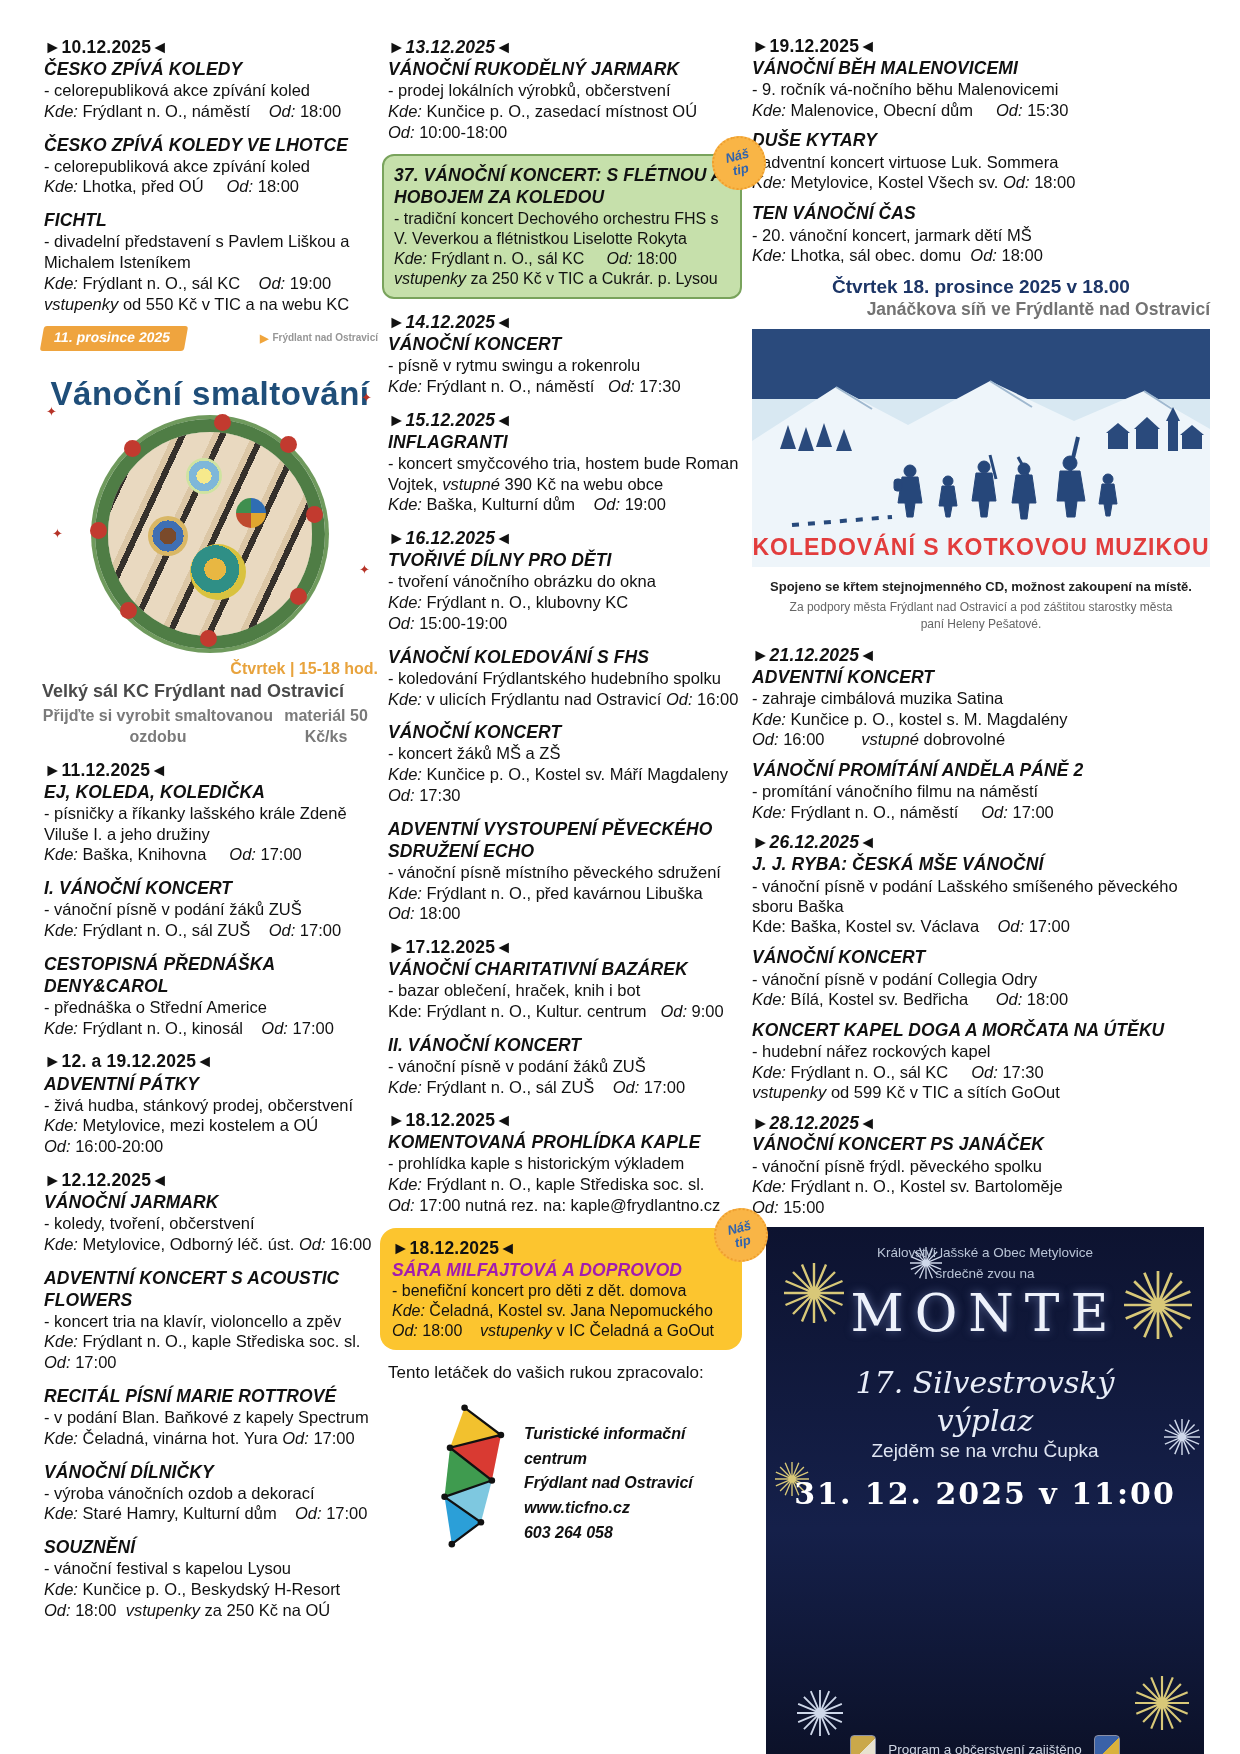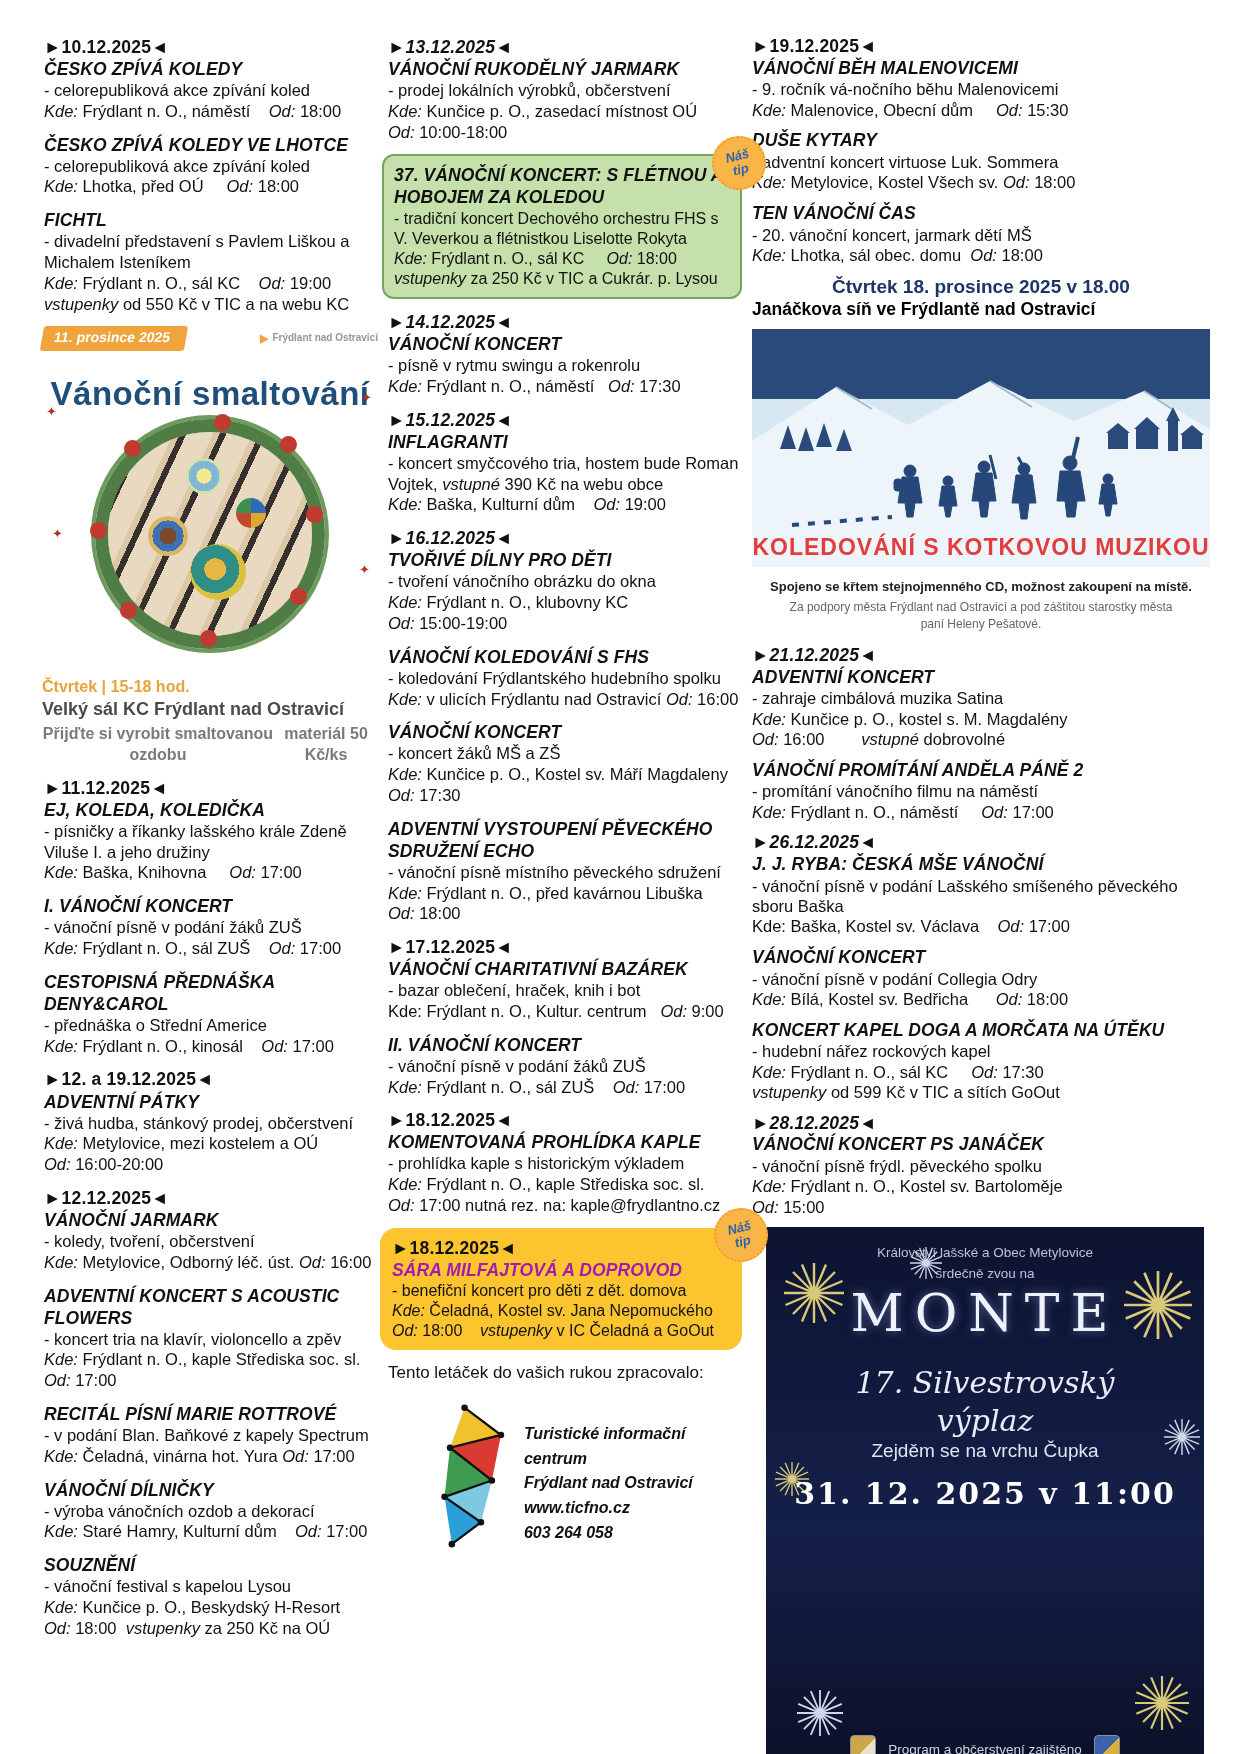--- a/index.html
+++ b/index.html
@@ -34,31 +34,31 @@
   .ps-wreath{position:relative;width:204px;height:204px;margin:4px auto 0;border-radius:50%;
              border:13px solid #4f7d45;box-shadow:0 0 0 4px #6f9a5d, inset 0 0 0 3px #6f9a5d;}
   .ps-inner{position:absolute;inset:0;border-radius:50%;overflow:hidden;
             background:repeating-linear-gradient(115deg,#e9d9c0 0 24px,#dcc7a6 24px 30px,#35302b 30px 36px);}
   .orn{position:absolute;border-radius:50%;}
   .orn.o1{width:36px;height:36px;left:78px;top:26px;background:radial-gradient(circle,#f6e98c 0 30%,#7fb7d9 30% 60%,#cfe3a1 60%);}
   .orn.o2{width:30px;height:30px;left:128px;top:66px;background:conic-gradient(#2f6db3 0 25%,#e0a62e 25% 50%,#bf4a2e 50% 75%,#3f8f4f 75%);}
   .orn.o3{width:40px;height:40px;left:40px;top:84px;background:radial-gradient(circle,#7a4a2b 0 30%,#3f6fb3 30% 55%,#d9b765 55%);}
   .orn.o4{width:56px;height:56px;left:82px;top:112px;background:radial-gradient(circle at 45% 45%,#e8b742 0 25%,#2f8f86 25% 55%,#d9c23f 55% 75%,#2f5f8f 75%);}
   .berry{position:absolute;width:17px;height:17px;background:#c23a2f;border-radius:50%;}
-  .ps-f1{color:#e8a33d;font-weight:bold;font-size:16px;margin-top:28px;}
+  .ps-f1{color:#e8a33d;font-weight:bold;font-size:16px;margin-top:10px;text-align:right;}
   .ps-f2{color:#4a4a4a;font-weight:bold;font-size:18px;margin-top:1px;}
   .ps-f3{display:flex;justify-content:space-between;color:#7a7a7a;font-weight:bold;font-size:16px;margin-top:4px;text-align:center;}
   
   .credits-intro{margin:6px 0 12px;font-size:17px;}
   .tic-row{display:flex;gap:12px;margin-left:42px;}
   .tic-text{font-weight:bold;font-style:italic;font-size:16px;line-height:1.55;padding-top:26px;}
   
   .koled{margin:2px 0 12px;}
   .k-h1{text-align:center;font-weight:bold;color:#1c3566;font-size:19px;}
-  .k-h2{text-align:left;font-weight:bold;color:#000000;font-size:17.5px;}
+  .k-h2{text-align:right;font-weight:bold;color:#737373;font-size:17.5px;}
   .k-img{margin-top:8px;}
   .k-note1{font-weight:bold;font-size:13px;text-align:center;margin-top:8px;color:#222;}
   .k-note2{font-size:12px;text-align:center;color:#666;margin-top:4px;line-height:1.4;padding:0 26px;}
   
   .monte{position:relative;width:438px;height:548px;margin:4px 0 0 14px;overflow:hidden;
          background:linear-gradient(#0d1330,#15204a 55%,#0b1026);color:#e8edf8;text-align:center;}
   .m-fx{position:absolute;inset:0;width:100%;height:100%;}
   .m-stack{position:relative;z-index:2;padding-top:16px;}
   .m-inv{font-size:13.5px;color:#b9c4d6;line-height:1.5;}
   .m-t{font-family:"DejaVu Serif",serif;font-size:52px;letter-spacing:11px;color:#eef2fb;

